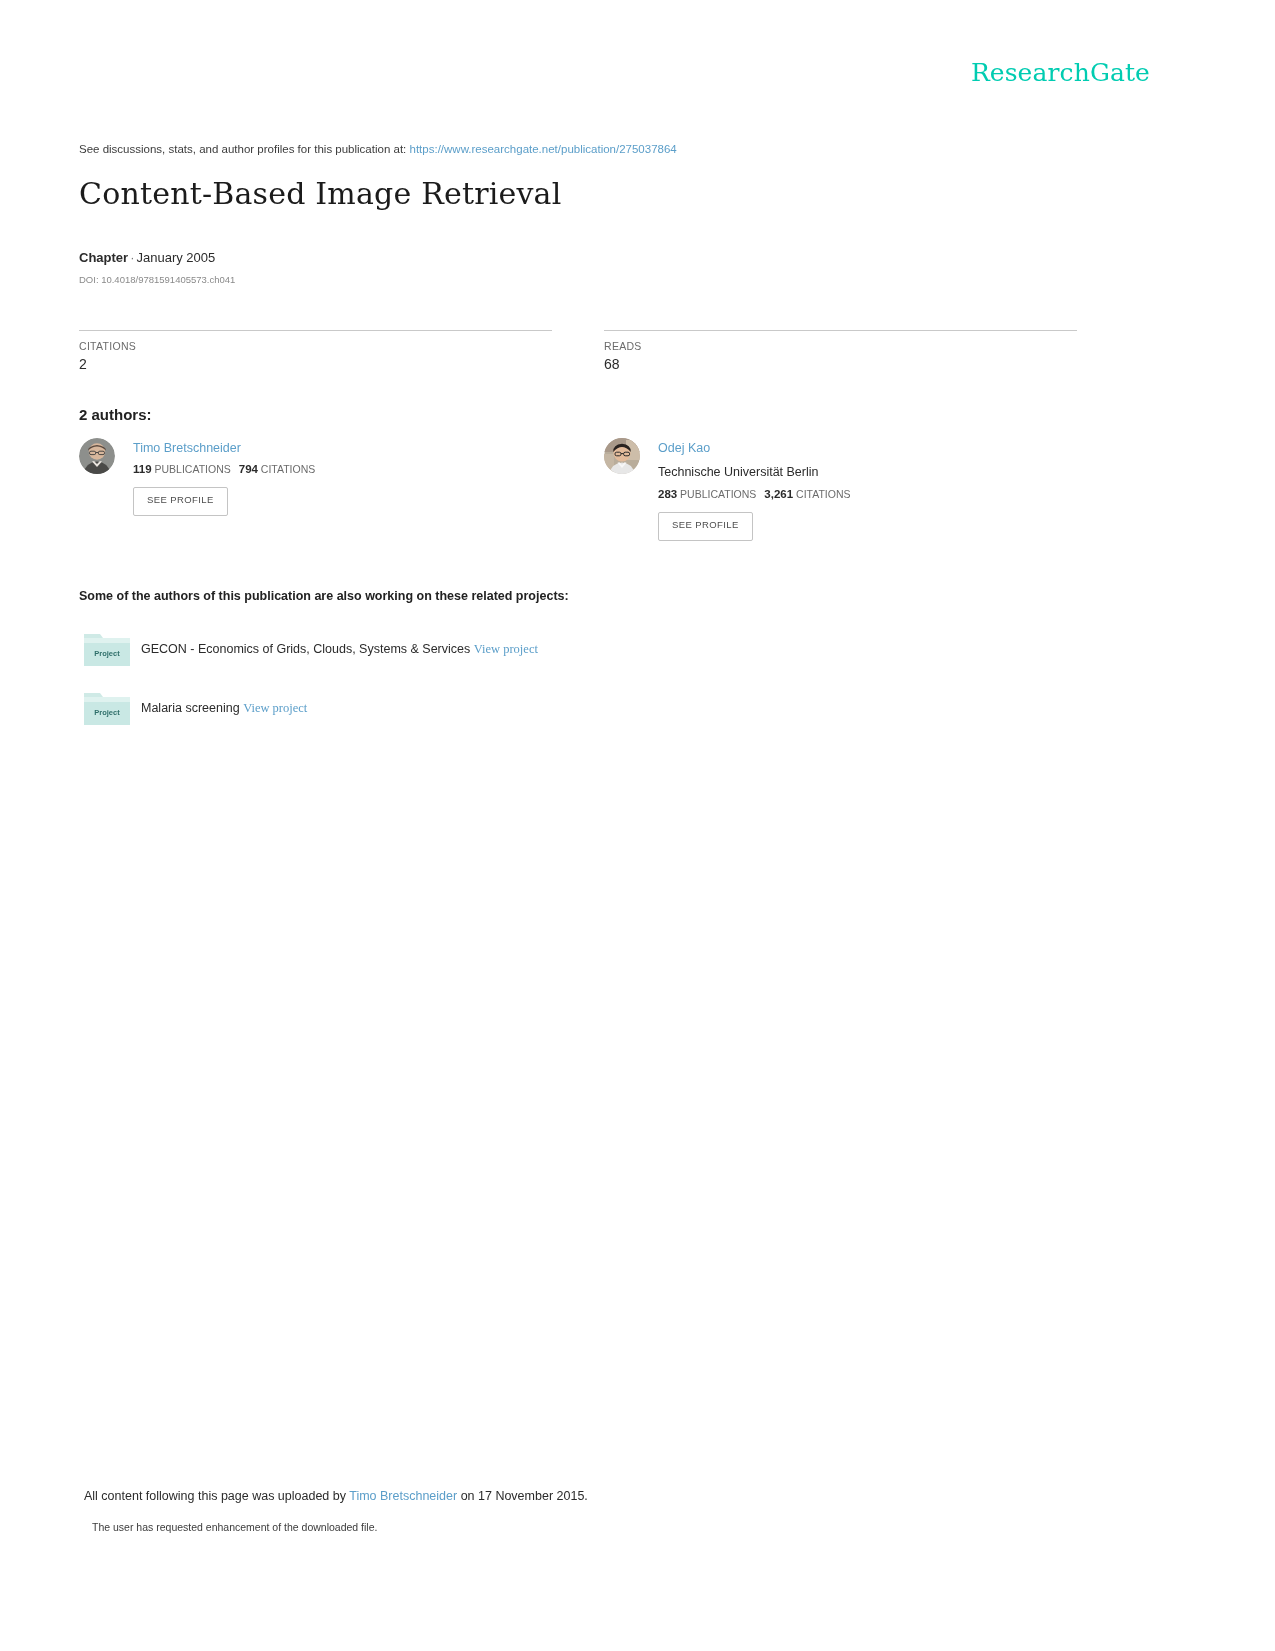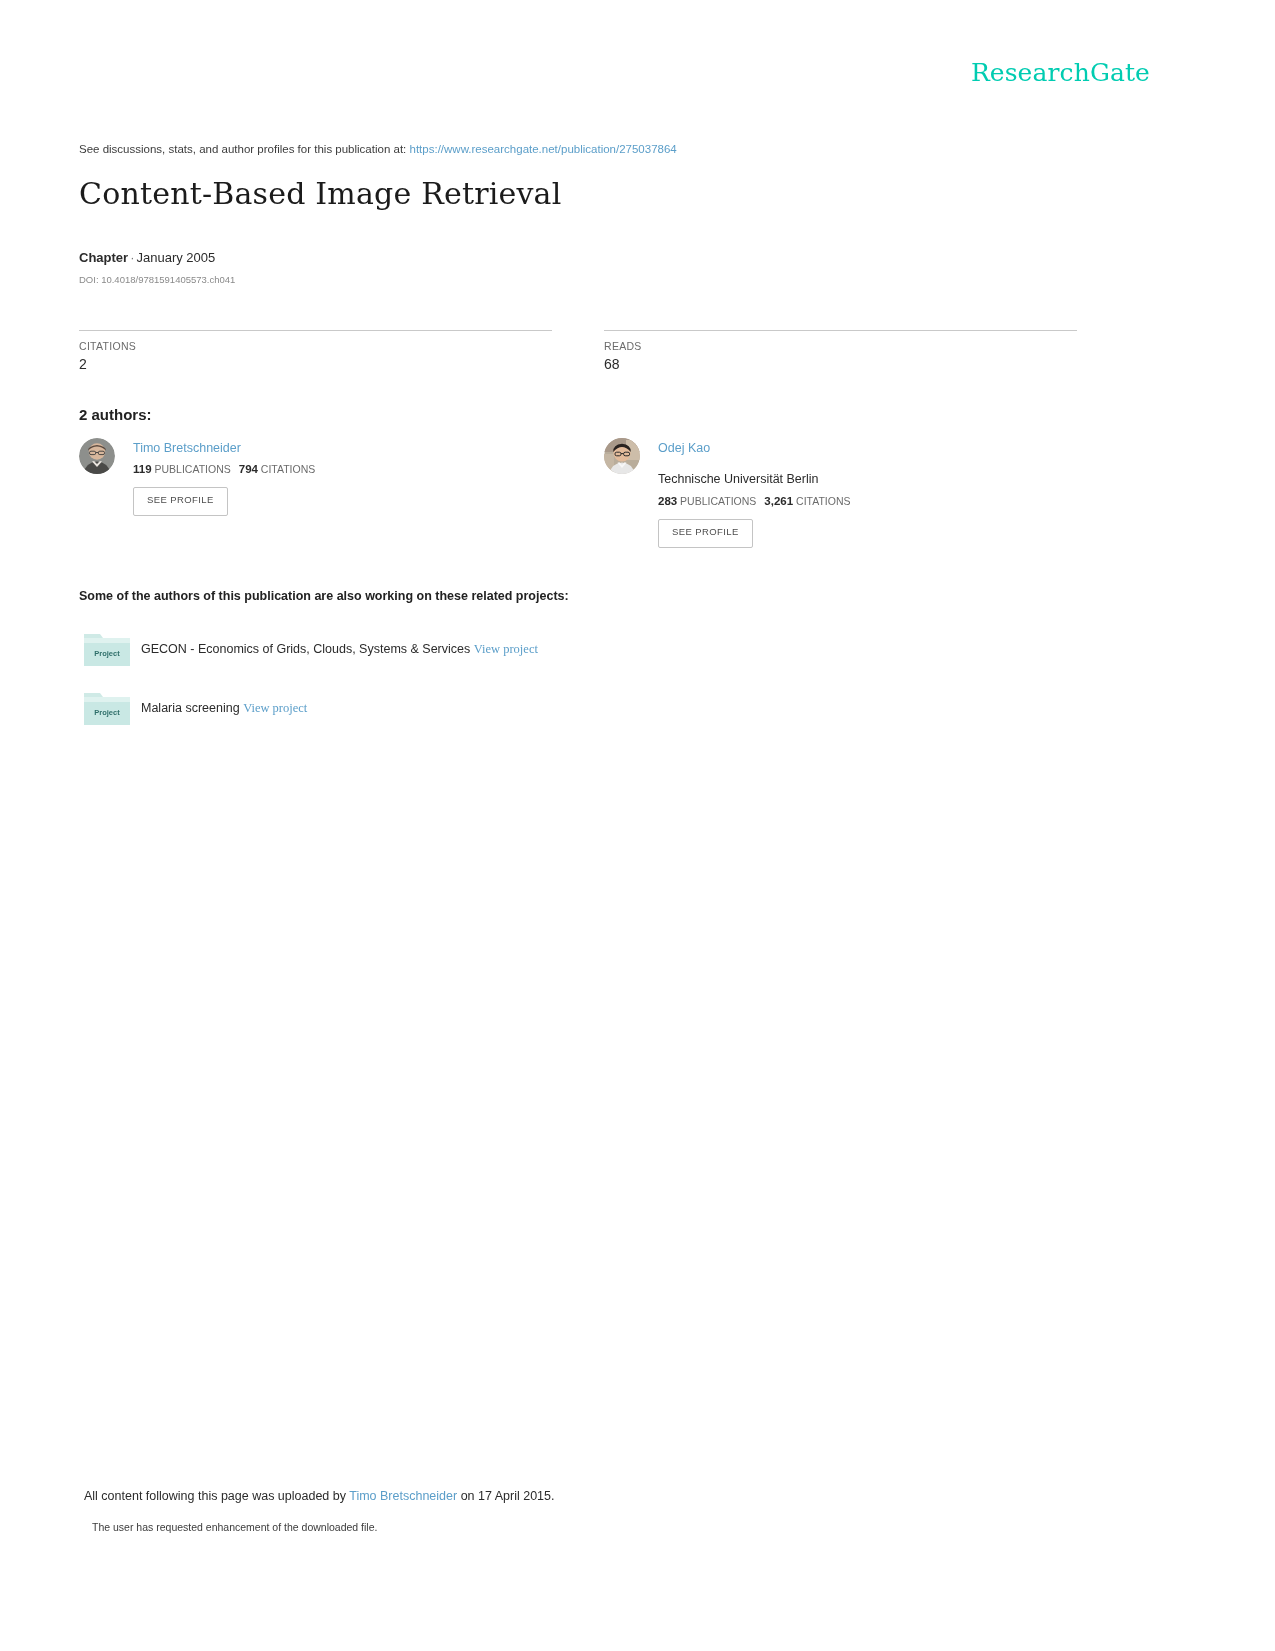--- a/index.html
+++ b/index.html
@@ -154,21 +154,21 @@
   .author-name {
     font-size: 12.5px;
     color: #5b9ec9;
     line-height: 16px;
     white-space: nowrap;
   }
   .author-affil {
     font-size: 12.5px;
     color: #2b2b2b;
     line-height: 18px;
-    margin-top: 14px;
+    margin-top: 7px;
     white-space: nowrap;
   }
   .author-metrics {
     margin-top: 7px;
     font-size: 10.5px;
     color: #6b6b6b;
     white-space: nowrap;
   }
   .author-metrics b {
     font-size: 11.5px;
@@ -372,18 +372,18 @@
         <span>Malaria screening</span>
         <span class="view-project">View project</span>
       </div>
     </div>
 
   </div>
 
   <div class="footer-upload">
     <span>All content following this page was uploaded by</span>
     <span class="uploader">Timo Bretschneider</span>
-    <span>on 17 April 2015.</span>
+    <span>on 17 November 2015.</span>
   </div>
 
   <div class="footer-note">The user has requested enhancement of the downloaded file.</div>
 
 </div>
 
 </body></html>

